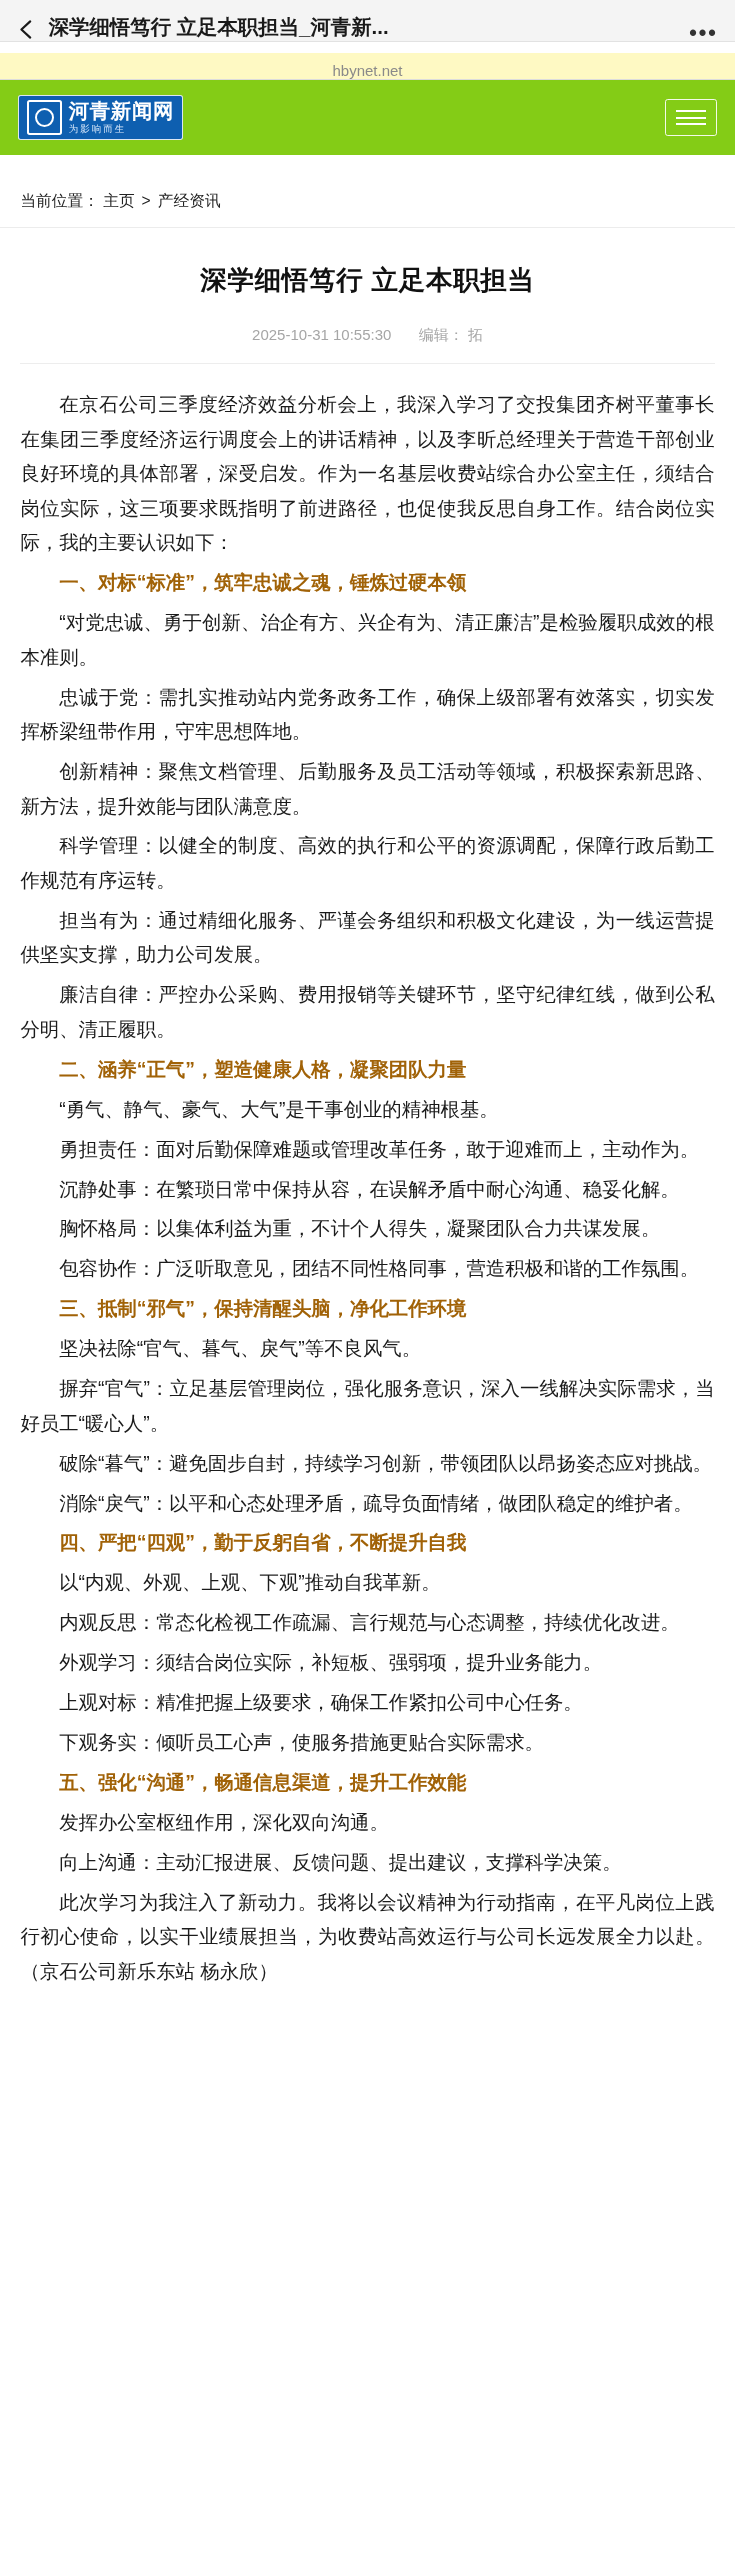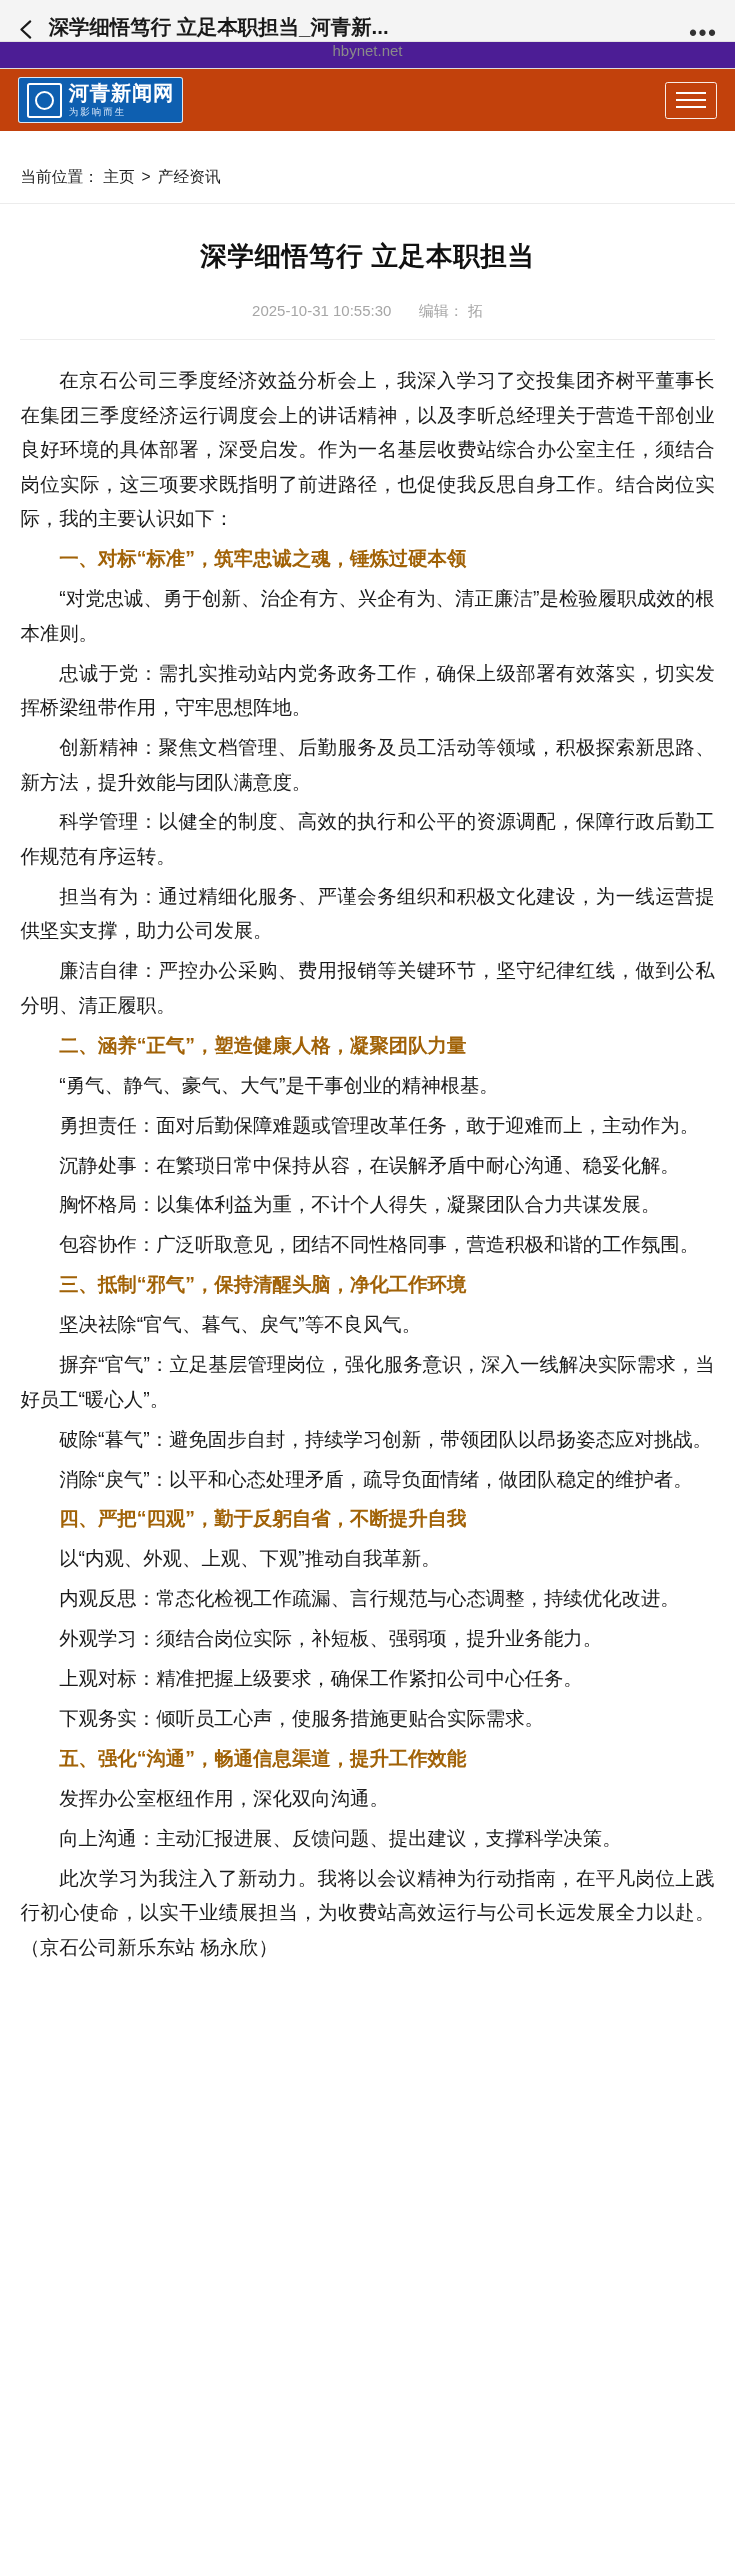--- a/index.html
+++ b/index.html
@@ -46,41 +46,42 @@
     width: 39px;
     flex: 0 0 39px;
     font-size: 23px;
     color: #333;
     text-align: center;
     letter-spacing: 1.4px;
     line-height: 13.6px;
   }
   .url-bar {
     height: 26px;
-    background: #4c1d95;
-    display: flex;
-    align-items: flex-start;
+    background: #fef9c3;
+    display: flex;
+    align-items: flex-end;
     justify-content: center;
     border-bottom: 0.7px solid #dcdcdc;
+    margin-top: 11px;
   }
   .url-text {
     font-size: 15px;
     color: #8a8a8a;
     font-family: "Liberation Sans", sans-serif;
   }
 
   
   .page {
     background: #ffffff;
     padding: 0 0 27px 0;
   }
 
   .site-header {
-    height: 62px;
-    background: #c2410c;
+    height: 75px;
+    background: #84cc16;
     display: flex;
     align-items: center;
     justify-content: space-between;
     padding: 0 17.7px;
     box-sizing: border-box;
   }
   .logo-box {
     display: flex;
     align-items: center;
     background: #0e5fb0;

